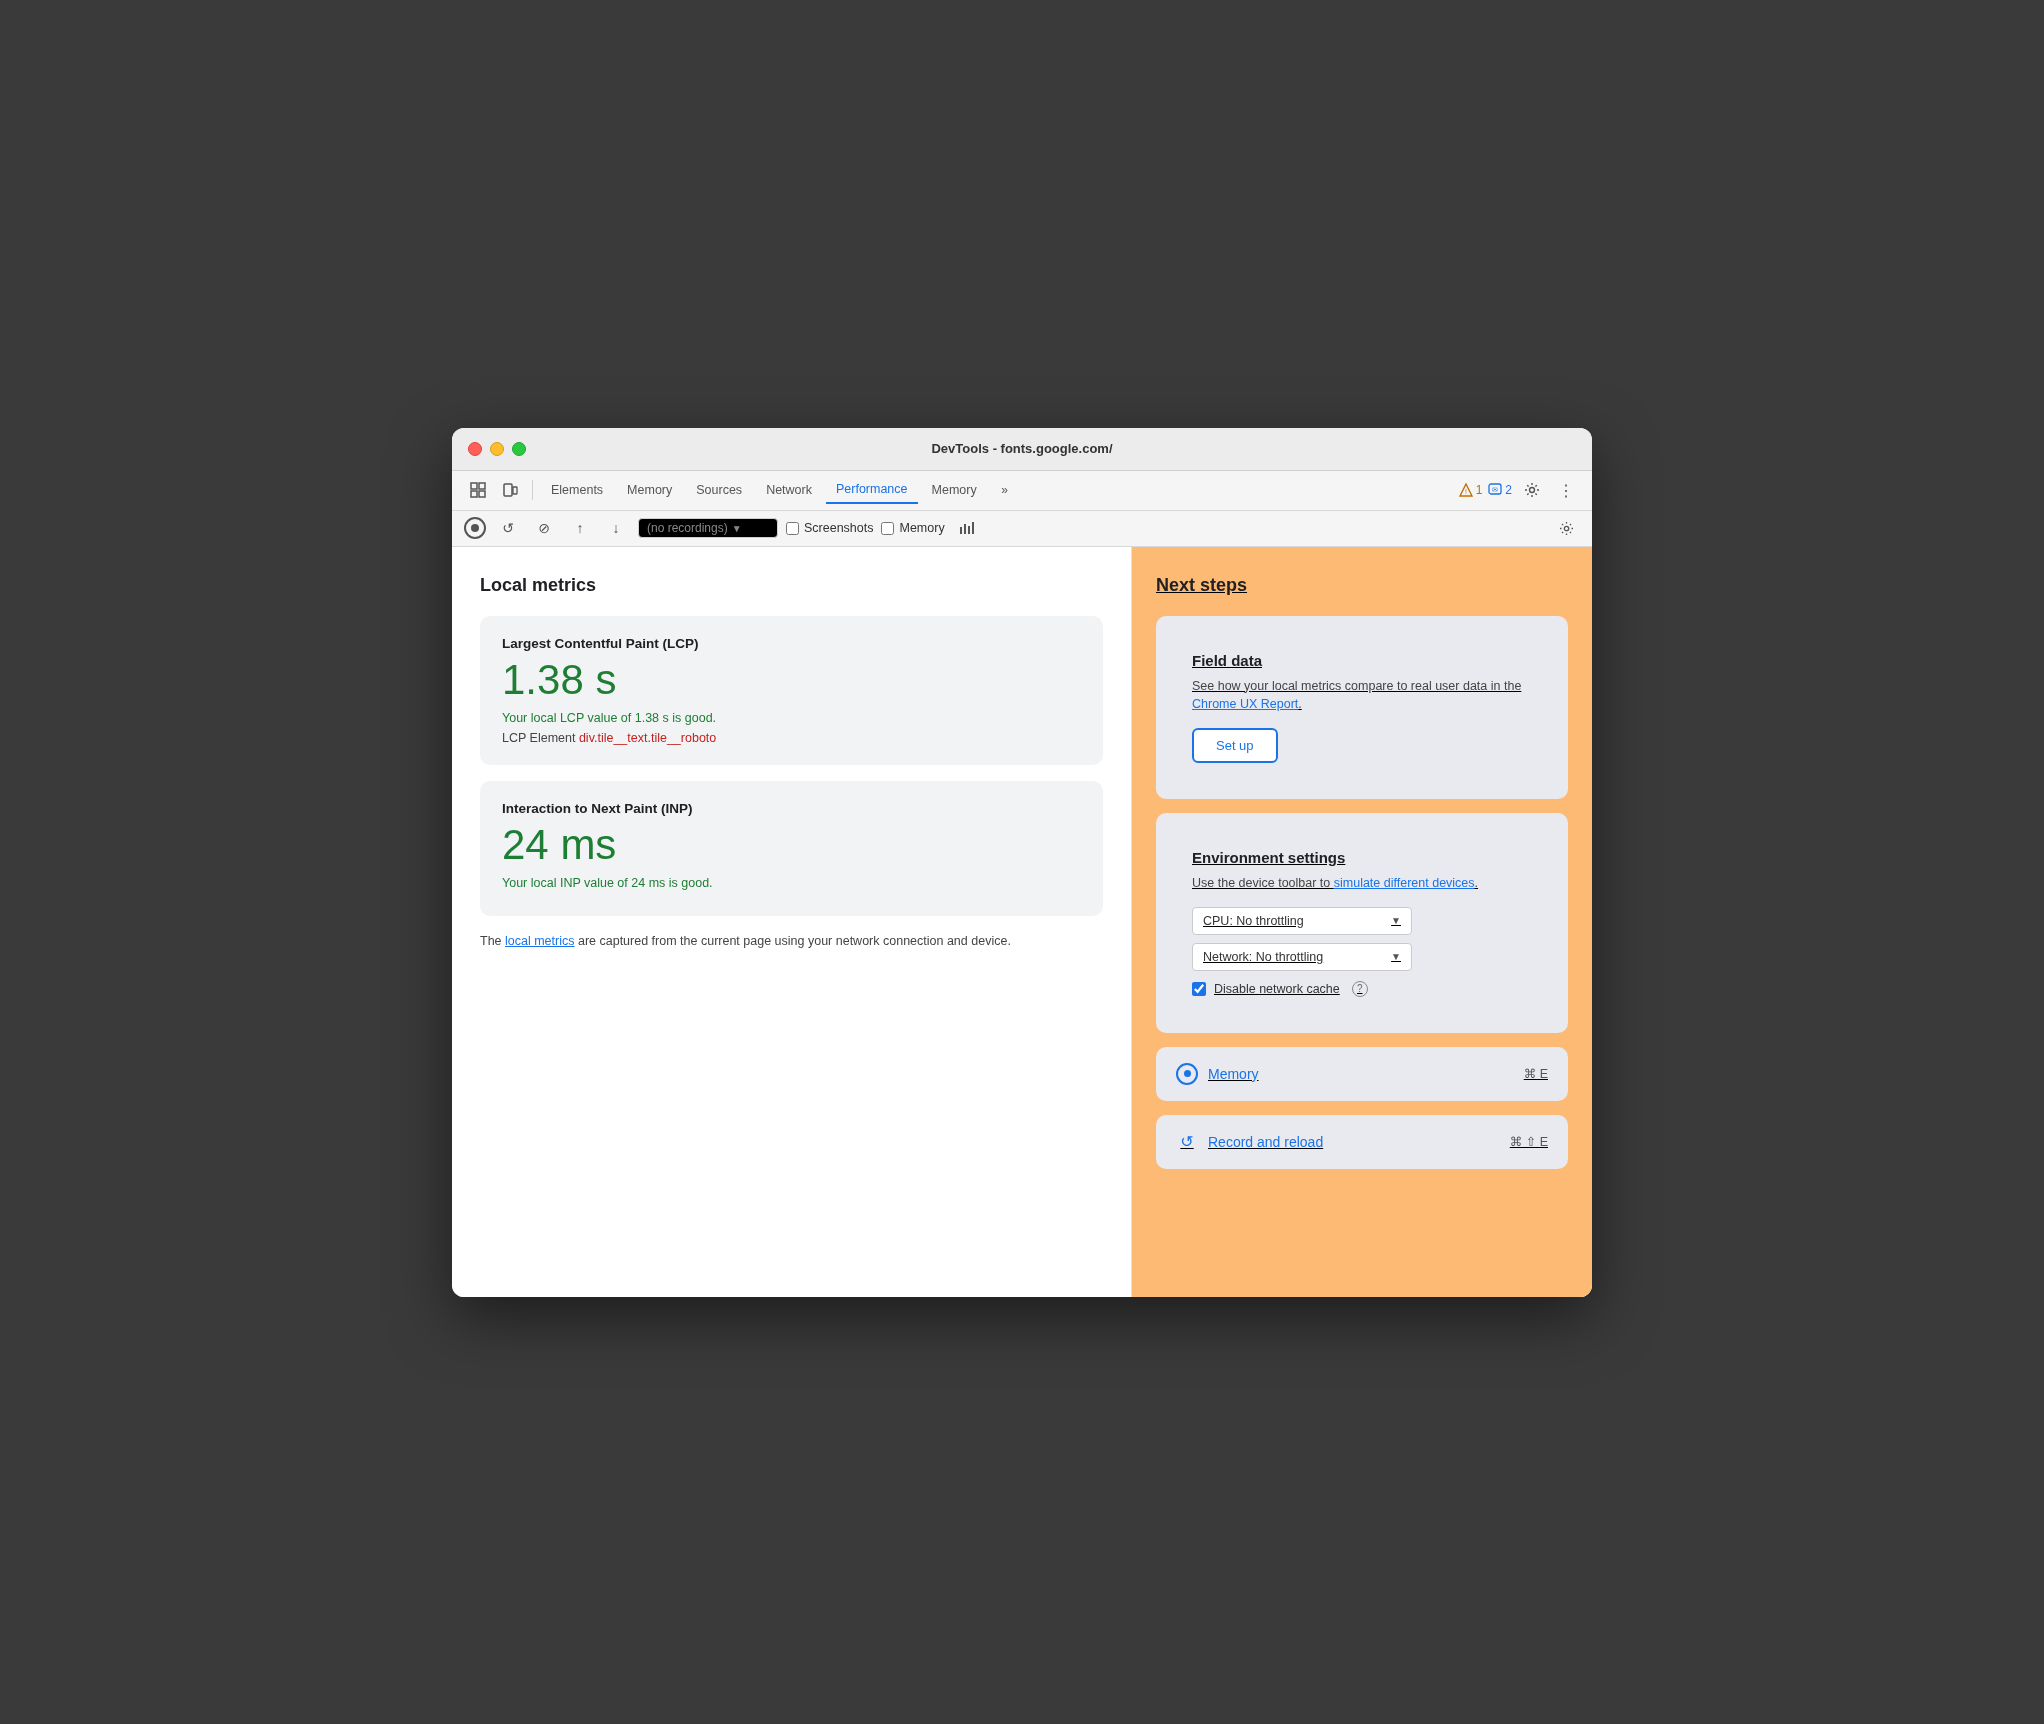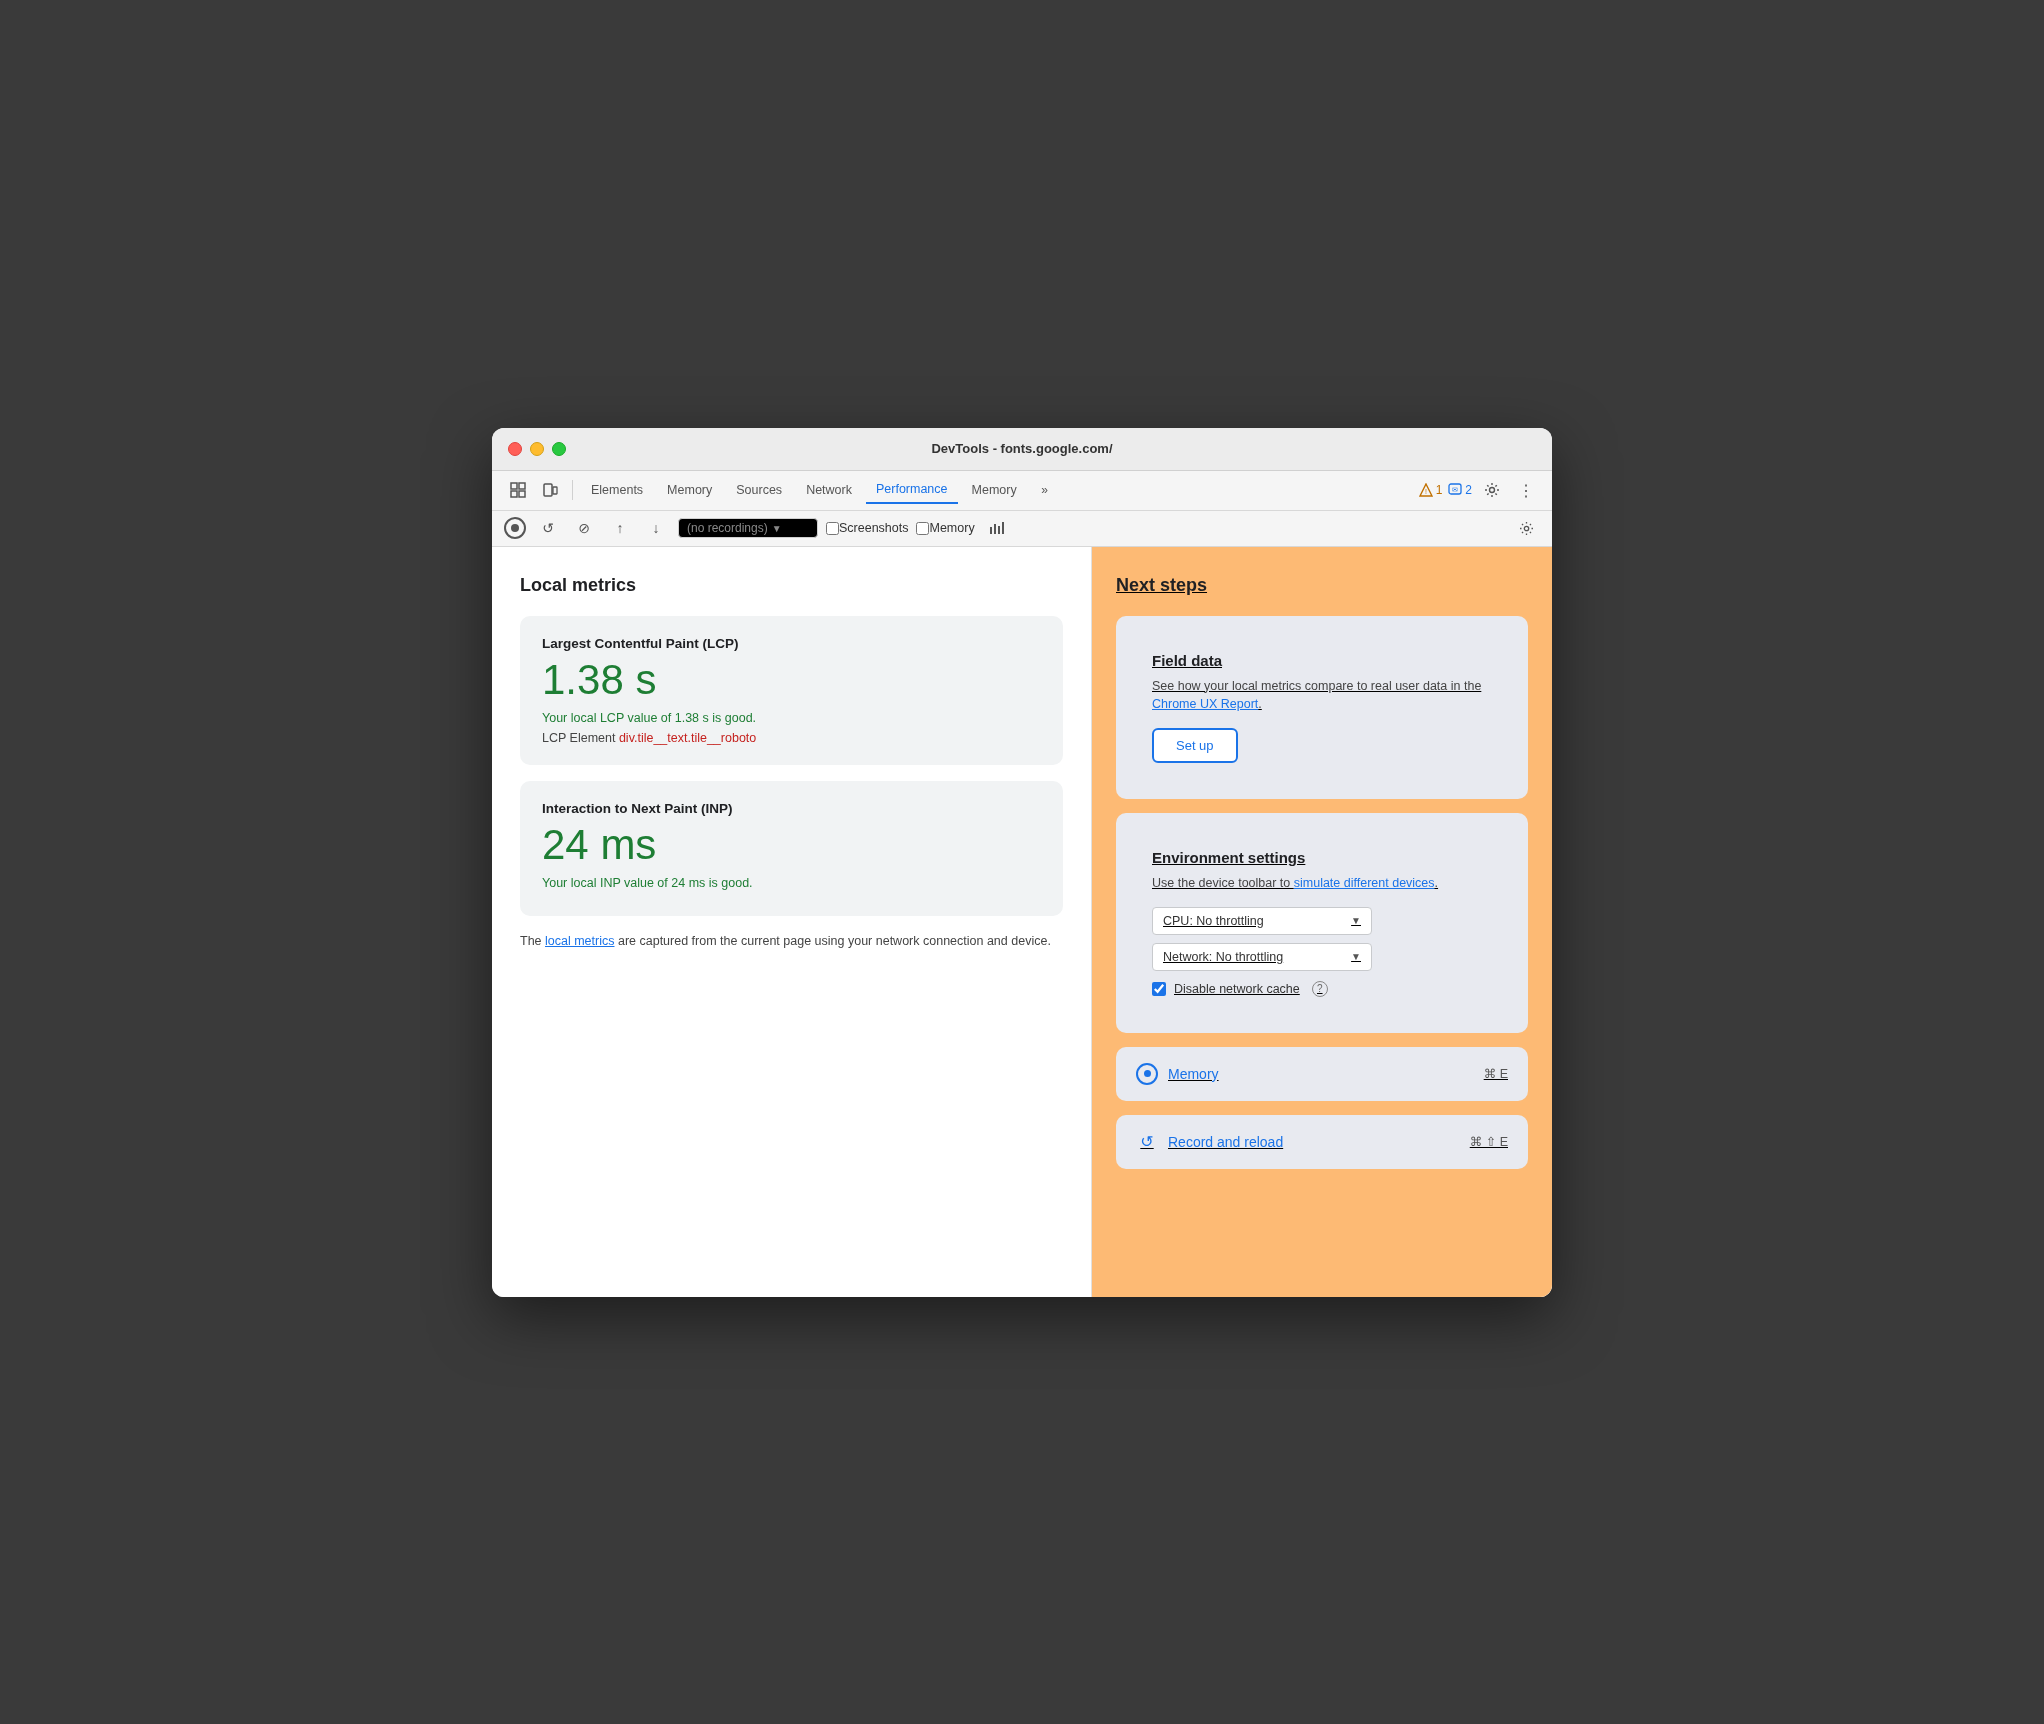--- a/index.html
+++ b/index.html
@@ -5,21 +5,21 @@
     * { box-sizing: border-box; margin: 0; padding: 0; }
     body {
       background: #3a3a3a;
       display: flex;
       justify-content: center;
       align-items: center;
       min-height: 100vh;
       font-family: -apple-system, BlinkMacSystemFont, 'Segoe UI', sans-serif;
     }
     .window {
-      width: 1060px;
+      width: 1140px;
       background: #f0f0f0;
       border-radius: 12px;
       box-shadow: 0 20px 60px rgba(0,0,0,0.5);
       overflow: hidden;
     }
     .title-bar {
       background: #ececec;
       padding: 14px 16px;
       display: flex;
       align-items: center;
@@ -150,20 +150,21 @@
       padding: 2px 8px;
       background: #000000;
       font-size: 12px;
       color: #888;
       cursor: pointer;
       min-width: 140px;
     }
     .checkbox-item {
       display: flex;
       align-items: center;
+      gap: 5px;
       font-size: 12.5px;
       color: #333;
     }
     .checkbox-item input { cursor: pointer; }
     .memory-chart-icon {
       font-size: 14px;
       color: #555;
       cursor: pointer;
     }
     .settings-icon-sm {

